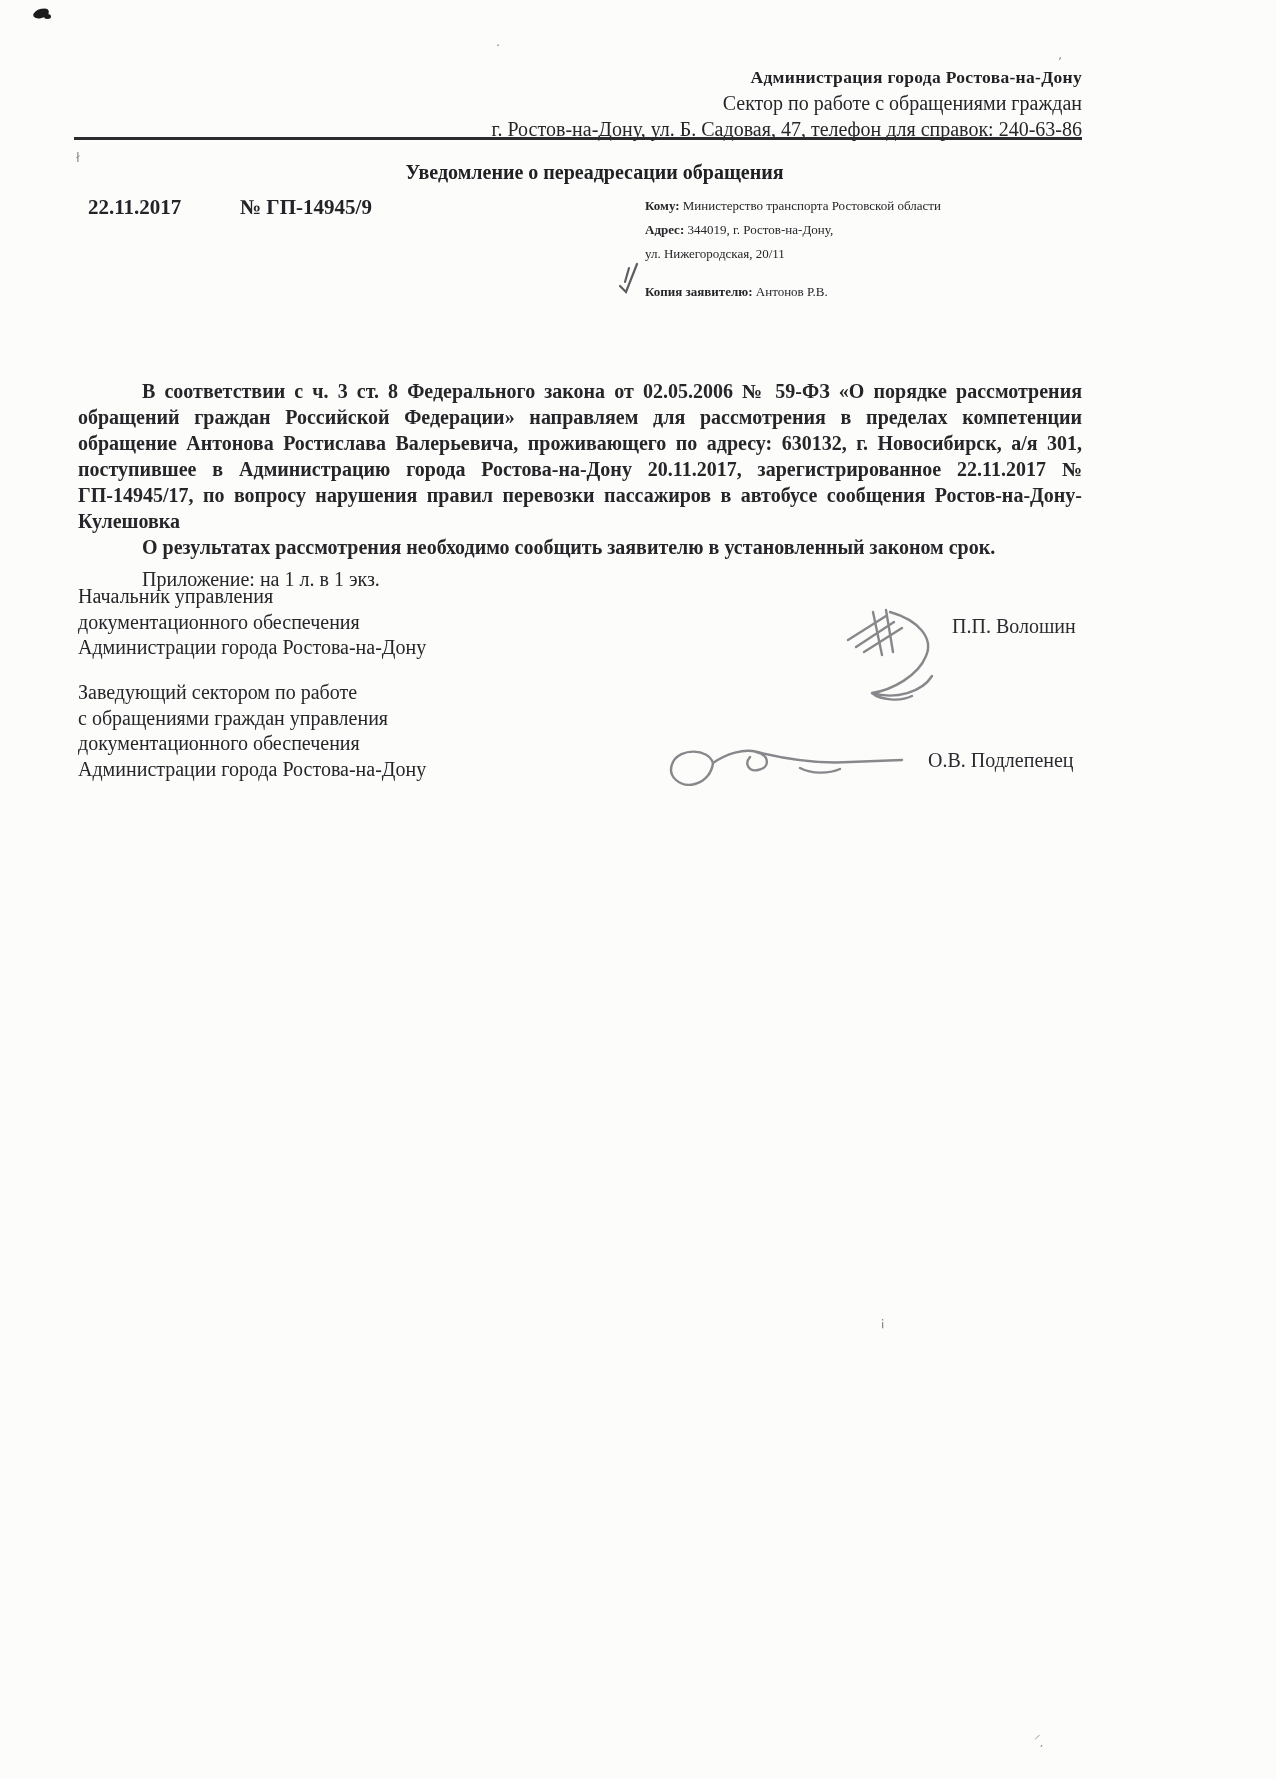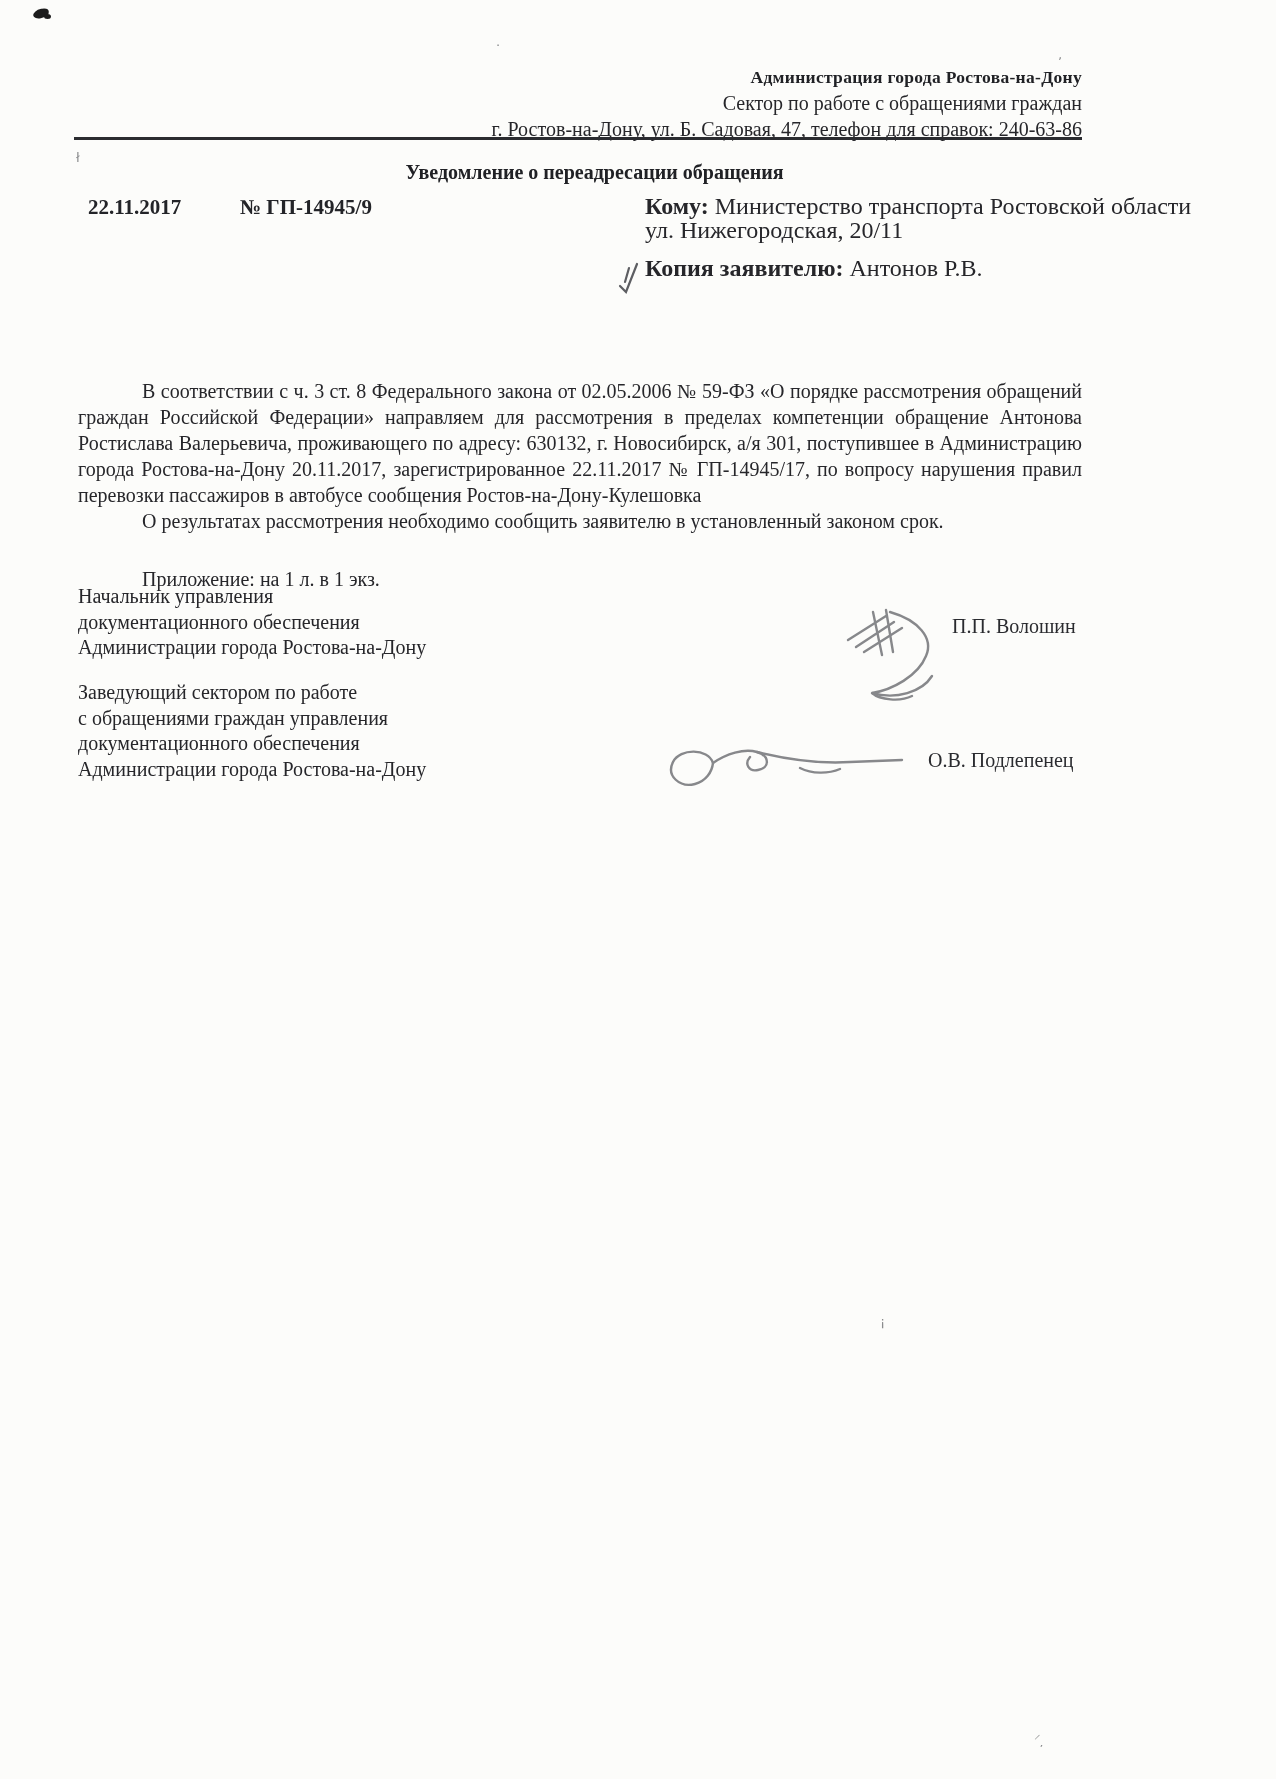--- a/index.html
+++ b/index.html
@@ -19,25 +19,25 @@
   .header .org2{font-size:20px;}
   .header .org3{font-size:20px;}
 
   .rule{position:absolute;top:137px;left:74px;width:1008px;height:3px;background:#2b2c30;border:none;}
 
   .doc-title{position:absolute;top:161px;left:72px;width:1045px;text-align:center;font-size:20px;font-weight:bold;color:#202125;}
 
   .meta-date{position:absolute;top:195px;left:88px;font-size:21px;font-weight:bold;color:#232428;}
   .meta-number{position:absolute;top:195px;left:240px;font-size:21px;font-weight:bold;color:#232428;}
 
-  .recipient{position:absolute;top:194px;left:645px;width:460px;font-size:24px;line-height:24px;}
+  .recipient{position:absolute;top:194px;left:645px;width:460px;font-size:13px;line-height:24px;}
   .recipient .gap{height:14px;}
   .recipient .line{white-space:nowrap;}
 
-  .body-text{position:absolute;top:378px;left:78px;width:1004px;font-size:20px;line-height:26px;text-align:justify;}
+  .body-text{position:absolute;top:378px;left:78px;width:1004px;font-size:20px;line-height:26px;text-align:justify;font-weight:bold;}
   .body-text p{margin:0;text-indent:64px;}
 
   .attachment{position:absolute;top:549px;left:78px;width:1004px;font-size:20px;text-indent:64px;margin-top:19px;}
 
   .sig-block{position:absolute;left:78px;font-size:20px;line-height:25.5px;}
   .sig1{top:584px;}
   .sig2{top:680px;}
   .sig-name{position:absolute;font-size:20px;color:#2a2b2f;}
   .name1{top:615px;left:952px;}
   .name2{top:749px;left:928px;}
@@ -71,20 +71,24 @@
 
   <div class="doc-title">Уведомление о переадресации обращения</div>
 
   <div class="meta-date">22.11.2017</div>
   <div class="meta-number">№ ГП-14945/9</div>
 
   <div class="recipient">
     <div class="line">
       <span class="b">Кому:</span>
       <span>Министерство транспорта Ростовской области</span>
+    </div>
+    <div class="line">
+      <span class="b">Адрес:</span>
+      <span>344019, г. Ростов-на-Дону,</span>
     </div>
     <div class="line">ул. Нижегородская, 20/11</div>
     <div class="gap"></div>
     <div class="line">
       <span class="b">Копия заявителю:</span>
       <span>Антонов Р.В.</span>
     </div>
   </div>
 
   <div class="body-text">

